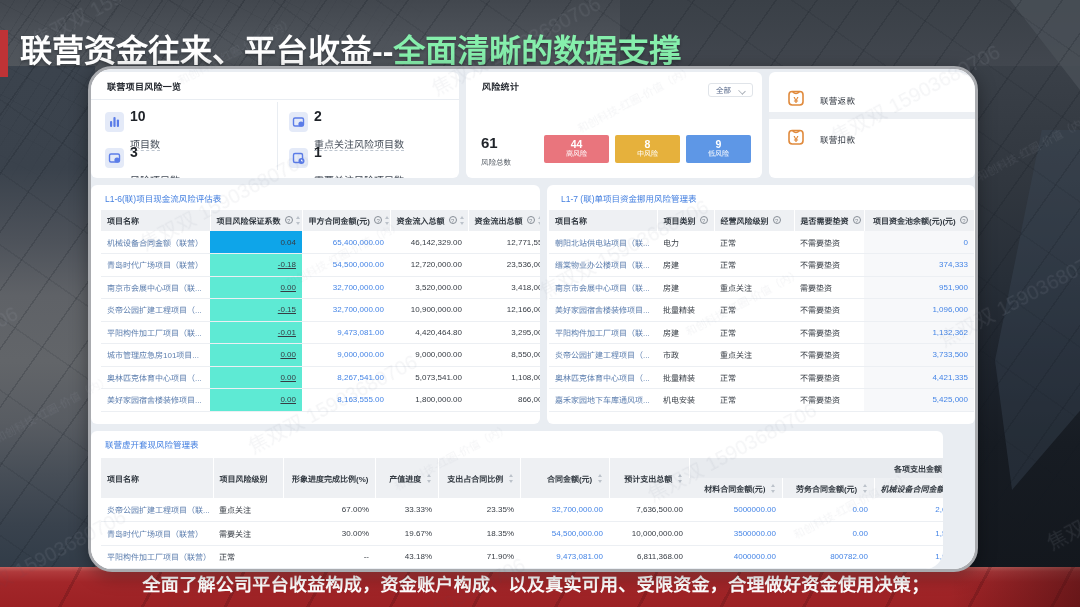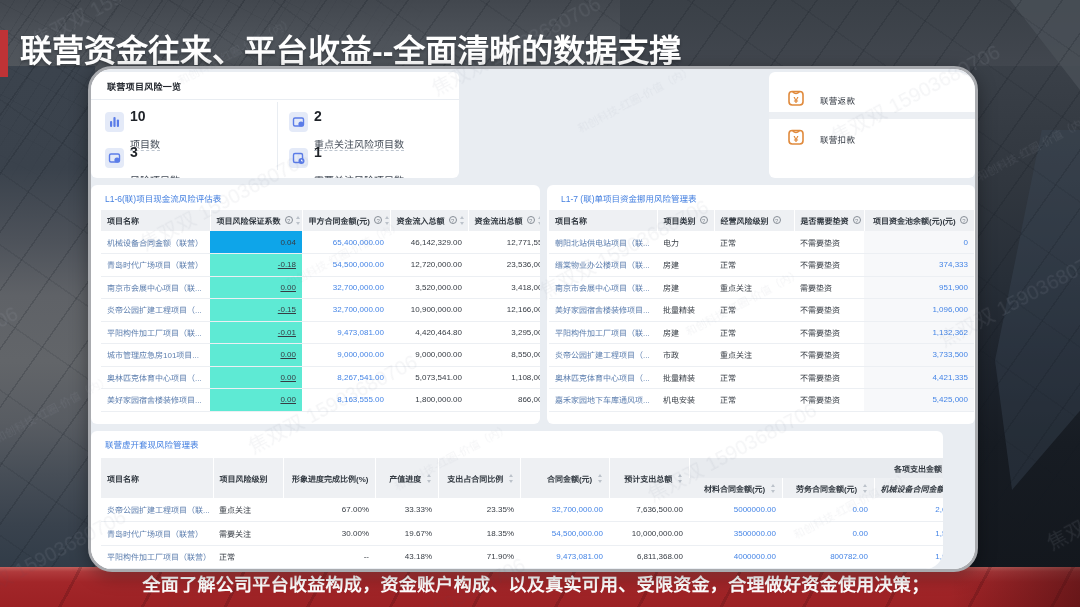--- a/index.html
+++ b/index.html
@@ -17,21 +17,21 @@
 .seams1{position:absolute;inset:0;background:repeating-linear-gradient(125deg,rgba(18,24,32,0) 0 32px,rgba(18,24,32,.18) 32px 33.5px);}
 .seams2{position:absolute;inset:0;background:repeating-linear-gradient(35deg,rgba(18,24,32,0) 0 58px,rgba(18,24,32,.10) 58px 59.5px);}
 .seams3{position:absolute;left:0;top:0;width:430px;height:185px;opacity:.5;background:repeating-linear-gradient(122deg,rgba(20,26,34,0) 0 12px,rgba(20,26,34,.18) 12px 13px),repeating-linear-gradient(28deg,rgba(20,26,34,0) 0 26px,rgba(20,26,34,.14) 26px 27px);-webkit-mask-image:radial-gradient(ellipse 100% 100% at 0% 0%,#000 55%,transparent 100%);mask-image:radial-gradient(ellipse 100% 100% at 0% 0%,#000 55%,transparent 100%);}
 
 #wm-light{position:absolute;left:0;top:0;z-index:2;opacity:.07;}
 #wm-dark{position:absolute;left:0;top:0;z-index:9;opacity:.055;pointer-events:none;}
 
 #titlebar{position:absolute;left:0;top:30px;z-index:4;}
 #accent{position:absolute;left:0;top:0;width:8px;height:47px;background:#bf3336;}
 #title{position:absolute;left:20px;top:-5px;width:1000px;text-shadow:0 2px 3px rgba(10,12,16,.32);font-size:32px;font-weight:bold;color:#fff;letter-spacing:0;white-space:nowrap;}
-#title .em{color:#ffffff;margin-top:28px;}
+#title .em{color:#86efac;margin-top:28px;}
 
 #redbar{position:absolute;left:0;top:567px;width:1080px;height:40px;z-index:3;
  background:linear-gradient(180deg,#c4605c 0%,#b03a3c 12%,#a22629 38%,#9c2124 100%);}
 #redbar .streaks{position:absolute;inset:0;background:repeating-linear-gradient(118deg,rgba(60,10,14,0) 0 70px,rgba(60,10,14,.22) 70px 73px),linear-gradient(90deg,rgba(40,8,10,0) 0 88%,rgba(40,8,10,.45) 100%);}
 #redbar .txt{position:absolute;left:-4px;top:3px;width:100%;text-align:center;color:#fff;font-size:18px;font-weight:bold;letter-spacing:.3px;}
 
 #panel{position:absolute;left:88px;top:66px;width:890px;height:506px;z-index:5;
  background:#fff;border:3px solid #a9abaf;border-radius:24px;box-shadow:0 4px 18px rgba(0,0,0,.35);overflow:hidden;}
 #panelbg{position:absolute;left:0;top:0;width:884px;height:500px;background:#e9edf2;border-radius:21px;}
 .card{position:absolute;background:#fff;border-radius:6px;overflow:hidden;}
@@ -59,21 +59,21 @@
 .rbox .t{font-size:7px;line-height:8px;}
 
 #cardC .row{position:absolute;left:0;width:206px;height:40px;}
 #cardC .sep{position:absolute;left:0;top:40px;width:206px;height:7px;background:#eceff3;}
 #cardC .oic{position:absolute;left:19px;top:8px;width:16px;height:16px;}
 #cardC .rt{position:absolute;left:44px;top:12px;font-size:8.5px;font-weight:normal;color:#353b44;letter-spacing:.3px;margin-left:7px;}
 
 .ttitle{position:absolute;left:14px;top:7px;font-size:8.5px;color:#4580e0;font-weight:500;}
 table.tb{border-collapse:collapse;position:absolute;table-layout:fixed;}
 .tb th{background:#eef0f3;font-size:8px;font-weight:bold;color:#333a42;text-align:left;padding:0 6px;height:21px;white-space:nowrap;overflow:hidden;border-left:1.5px solid #fff;}
-.tb th:first-child{border-left:none;}
+.tb th:first-child{border-left:none;font-family:Liberation Serif, serif;}
 .tb td{font-size:8px;color:#363c44;padding:0 6px;height:22.5px;border-bottom:1px solid #eceff3;white-space:nowrap;overflow:hidden;}
 .tb .pn{color:#5c7eae;}
 .tb .bl{color:#4585e6;}
 .tb .rr{text-align:right;}
 .qm{display:inline-block;margin-left:2px;width:8px;height:8px;border:1px solid #868d96;border-radius:50%;font-size:6px;line-height:8px;text-align:center;color:#868d96;font-weight:normal;transform:translateY(-1px);}
 .sorter{display:inline-block;width:6px;height:9px;position:relative;transform:translateY(1px);margin-left:2px;}
 .sorter:before{content:"";position:absolute;left:1px;top:0;border-left:2.5px solid transparent;border-right:2.5px solid transparent;border-bottom:3.5px solid #bcc2ca;}
 .sorter:after{content:"";position:absolute;left:1px;bottom:0;border-left:2.5px solid transparent;border-right:2.5px solid transparent;border-top:3.5px solid #bcc2ca;}
 
 #tblD{left:10px;top:25px;width:463px;}
@@ -156,20 +156,38 @@
         <div class="ic"><svg width="19" height="20" viewBox="0 0 19 20">
             <rect x="4.5" y="5.5" width="9" height="9" rx="1.5" fill="none" stroke="#5b7ce8" stroke-width="1.4"></rect>
             <circle cx="12.5" cy="13" r="3" fill="#5b7ce8"></circle>
             <path d="M12.5 11.6v1.4h1.4" stroke="#fff" stroke-width=".9" fill="none"></path>
           </svg></div>
         <div class="num">1</div>
         <div class="lbl">需要关注风险项目数</div>
       </div>
  </div>
 
+ <div class="card" id="cardB">
+   <div class="ctitle">风险统计</div>
+   <div class="ddl">全部</div>
+   <div class="big">61</div>
+   <div class="sub">风险总数</div>
+   <div class="rbox" style="left:78px;background:#e9757d;">
+        <div class="n">44</div>
+        <div class="t">高风险</div>
+      </div>
+   <div class="rbox" style="left:149px;background:#e6b13c;">
+        <div class="n">8</div>
+        <div class="t">中风险</div>
+      </div>
+   <div class="rbox" style="left:220px;background:#5e97e6;">
+        <div class="n">9</div>
+        <div class="t">低风险</div>
+      </div>
+ </div>
 
  <div class="card" id="cardC">
    <div class="row" style="top:10px;">
         <div class="oic"><svg width="16" height="16" viewBox="0 0 16 16">
             <rect x="1" y="1.5" width="14" height="13.5" rx="3.2" fill="none" stroke="#e08a3c" stroke-width="1.6"></rect>
             <path d="M4.5 1.8 Q8 5.2 11.5 1.8" fill="none" stroke="#e08a3c" stroke-width="1.4"></path>
             <text x="8" y="12.5" font-size="9" font-weight="bold" text-anchor="middle" fill="#e08a3c" font-family="Liberation Sans,sans-serif">¥</text>
           </svg></div>
         <div class="rt">联营返款</div>
       </div>

